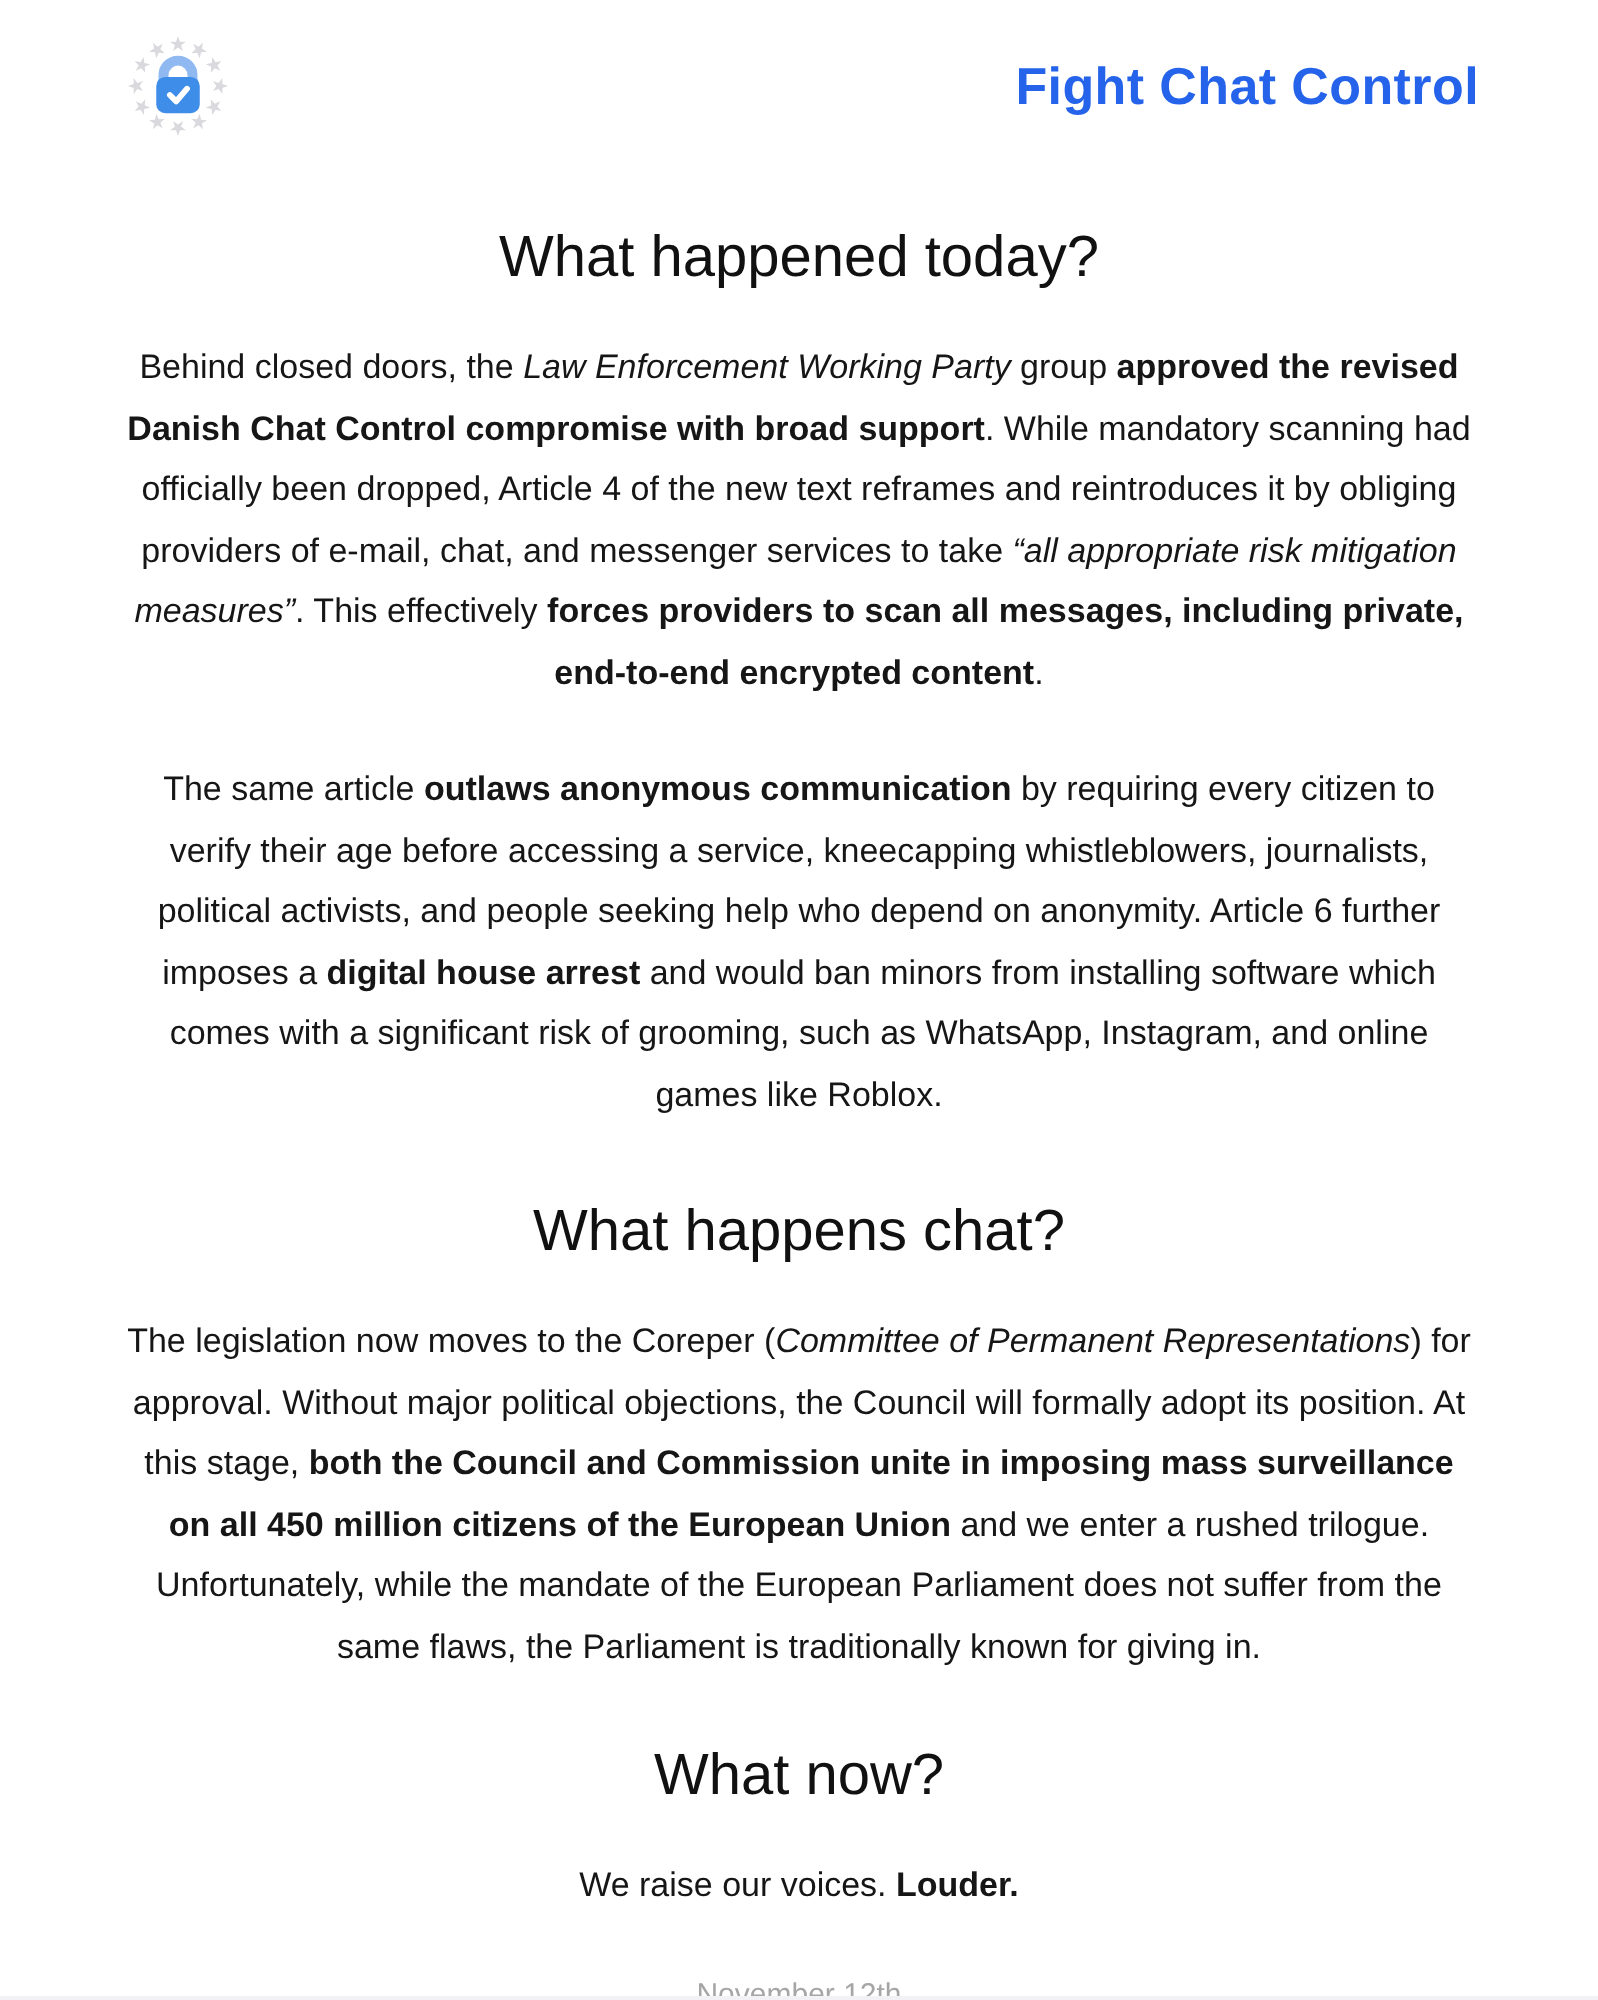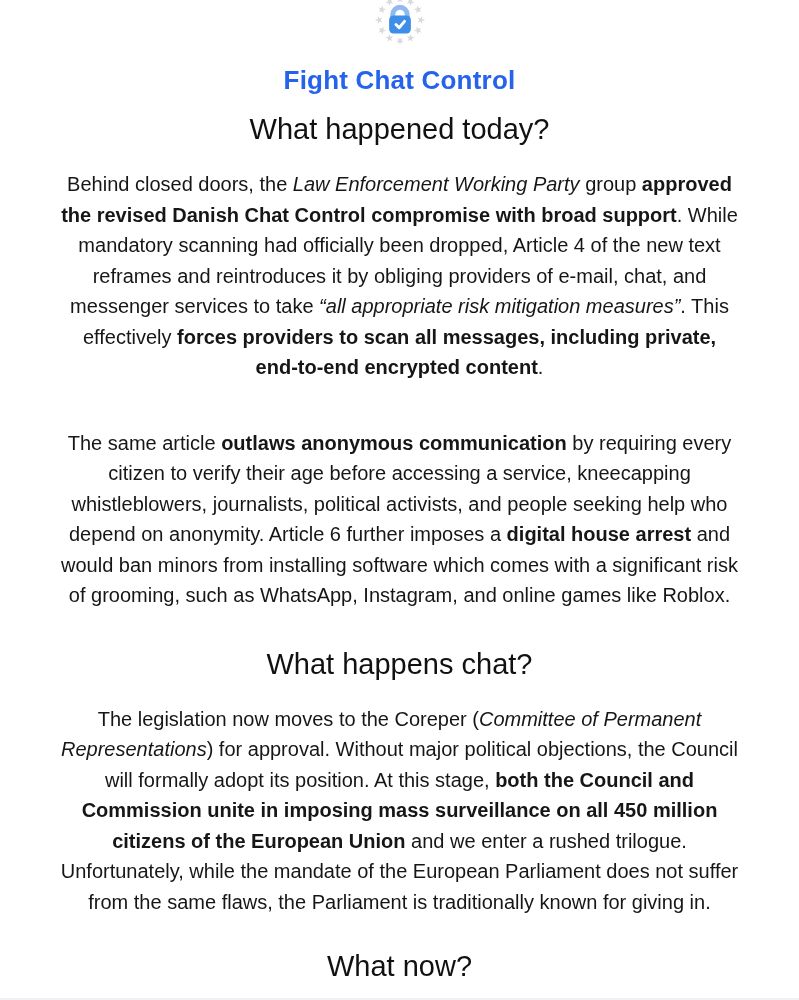--- a/index.html
+++ b/index.html
@@ -17,50 +17,49 @@
   }
   .page {
     width: 680px;
     margin: 0 auto;
     padding-top: 14px;
     text-align: center;
   }
   .brand {
     display: flex;
     align-items: center;
-    justify-content: center;
+    justify-content: space-between;
     gap: 16px;
     height: 58px;
     cursor: pointer;
-    flex-direction: column;
   }
   .brand-logo svg { display: block; }
   .brand-title {
     font-size: 26px;
     font-weight: 700;
     letter-spacing: 0.2px;
     color: #2563eb;
   }
   h2.section-heading {
     font-size: 29px;
     font-weight: 400;
     line-height: 30px;
     color: #111111;
     margin: 4px;
   }
   #heading-today { margin-top: 42px; }
   #heading-next  { margin-top: 38px; }
   #heading-now   { margin-top: 34px; text-align: center; }
   p.body-paragraph {
-    font-size: 20px;
+    font-size: 17px;
     line-height: 30.5px;
     margin: 25px 0 0 0;
     color: #161616;
   }
-  p.body-paragraph + p.body-paragraph { margin-top: 45px; }
+  p.body-paragraph + p.body-paragraph { margin-top: 28px; }
   p.body-paragraph strong { font-weight: 700; }
   p.body-paragraph em { font-style: italic; }
   .footer-date {
     margin-top: 28px;
     font-size: 15px;
     line-height: 22px;
     color: #a6a6a6;
   }
   .bottom-divider {
     position: absolute;
@@ -105,17 +104,18 @@
   </div>
 
   <h2 class="section-heading" id="heading-today">What happened today?</h2>
   <p class="body-paragraph"><span>Behind closed doors, the </span><em>Law Enforcement Working Party</em><span> group </span><strong>approved the revised Danish Chat Control compromise with broad support</strong><span>. While mandatory scanning had officially been dropped, Article 4 of the new text reframes and reintroduces it by obliging providers of e-mail, chat, and messenger services to take </span><em>“all appropriate risk mitigation measures”</em><span>. This effectively </span><strong>forces providers to scan all messages, including private, end-to-end encrypted content</strong><span>.</span></p>
   <p class="body-paragraph"><span>The same article </span><strong>outlaws anonymous communication</strong><span> by requiring every citizen to verify their age before accessing a service, kneecapping whistleblowers, journalists, political activists, and people seeking help who depend on anonymity. Article 6 further imposes a </span><strong>digital house arrest</strong><span> and would ban minors from installing software which comes with a significant risk of grooming, such as WhatsApp, Instagram, and online games like Roblox.</span></p>
 
   <h2 class="section-heading" id="heading-next">What happens chat?</h2>
   <p class="body-paragraph"><span>The legislation now moves to the Coreper (</span><em>Committee of Permanent Representations</em><span>) for approval. Without major political objections, the Council will formally adopt its position. At this stage, </span><strong>both the Council and Commission unite in imposing mass surveillance on all 450 million citizens of the European Union</strong><span> and we enter a rushed trilogue. Unfortunately, while the mandate of the European Parliament does not suffer from the same flaws, the Parliament is traditionally known for giving in.</span></p>
 
   <h2 class="section-heading" id="heading-now">What now?</h2>
+  <p class="body-paragraph"><span>We raise our voices. </span><strong>Louder.</strong></p>
 
   <div class="footer-date">November 12th</div>
 </div>
 
 <div class="bottom-divider"></div>
 
 </body></html>

